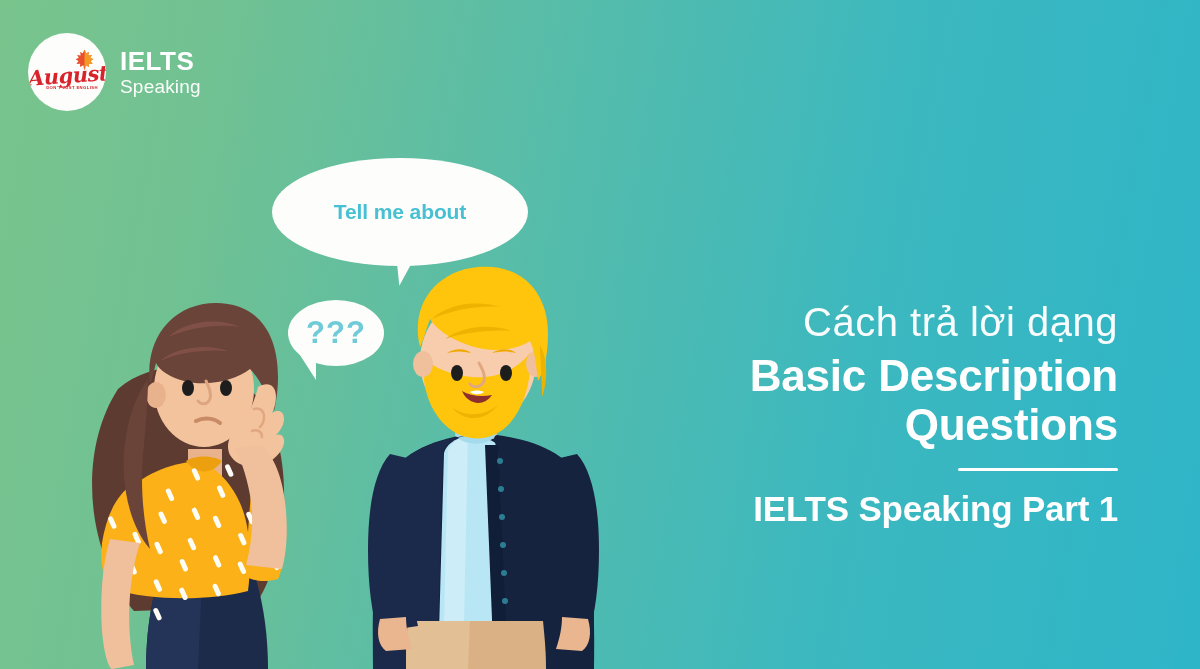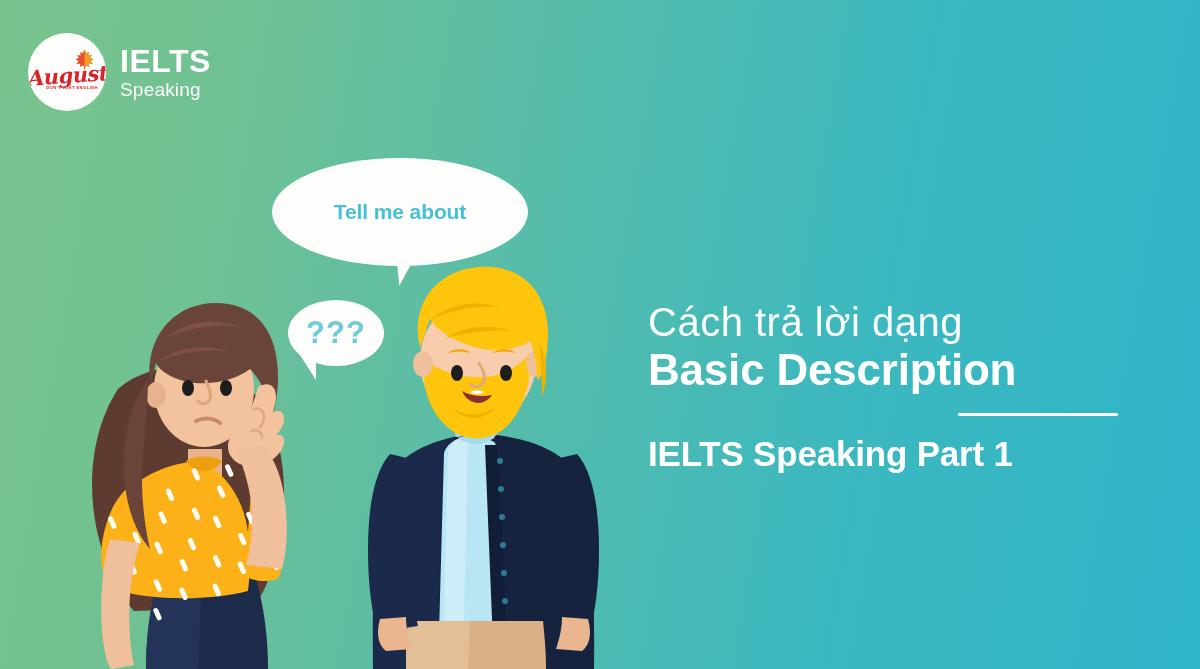--- a/index.html
+++ b/index.html
@@ -25,34 +25,34 @@
     font-style:italic;font-weight:700;font-size:21px;color:#d8232a;
     letter-spacing:-0.5px;transform:rotate(-4deg);
   }
   #brand-mark .tagline{
     position:absolute;left:0;right:0;top:52px;text-align:center;
     font-size:4.2px;letter-spacing:.4px;color:#d8232a;font-weight:700;
     transform:translateX(5px);
   }
   #brand-text{line-height:1;}
   #brand-text .l1{
-    display:block;color:#ffffff;font-weight:700;font-size:32px;letter-spacing:.5px;
+    display:block;color:#ffffff;font-weight:700;font-size:26px;letter-spacing:.5px;
   }
   #brand-text .l2{
     display:block;color:#ffffff;font-weight:300;font-size:19px;letter-spacing:.2px;margin-top:3px;
     opacity:.97;
   }
 
   
-  #headline{position:absolute;right:82px;top:300px;width:470px;color:#fff;}
+  #headline{position:absolute;right:82px;top:300px;width:470px;text-align:right;color:#fff;}
   #headline .kicker{
     font-size:40px;font-weight:300;letter-spacing:.5px;line-height:1.12;opacity:.97;
   }
   #headline .title{
-    font-size:44px;font-weight:700;line-height:1.12;letter-spacing:-.2px;
+    font-size:44px;font-weight:700;line-height:1.12;margin-top:6px;letter-spacing:-.2px;
   }
   #headline .rule{
     height:3px;background:#ffffff;width:160px;margin:19px 0 19px auto;border-radius:2px;
   }
   #headline .sub{
     font-size:35px;font-weight:600;letter-spacing:-.2px;line-height:1.1;
   }
 
   
   #bubble-main{
@@ -255,18 +255,19 @@
     <div class="tail"></div>
     <div class="txt">
       <span>Tell me about</span>
     </div>
   </div>
 
   <div id="headline">
     <div class="kicker">Cách trả lời dạng</div>
     <div class="title">
       <div>Basic Description</div>
+      <div>Questions</div>
     </div>
     <div class="rule"></div>
     <div class="sub">IELTS Speaking Part 1</div>
   </div>
 
 </div>
 
 </body></html>

